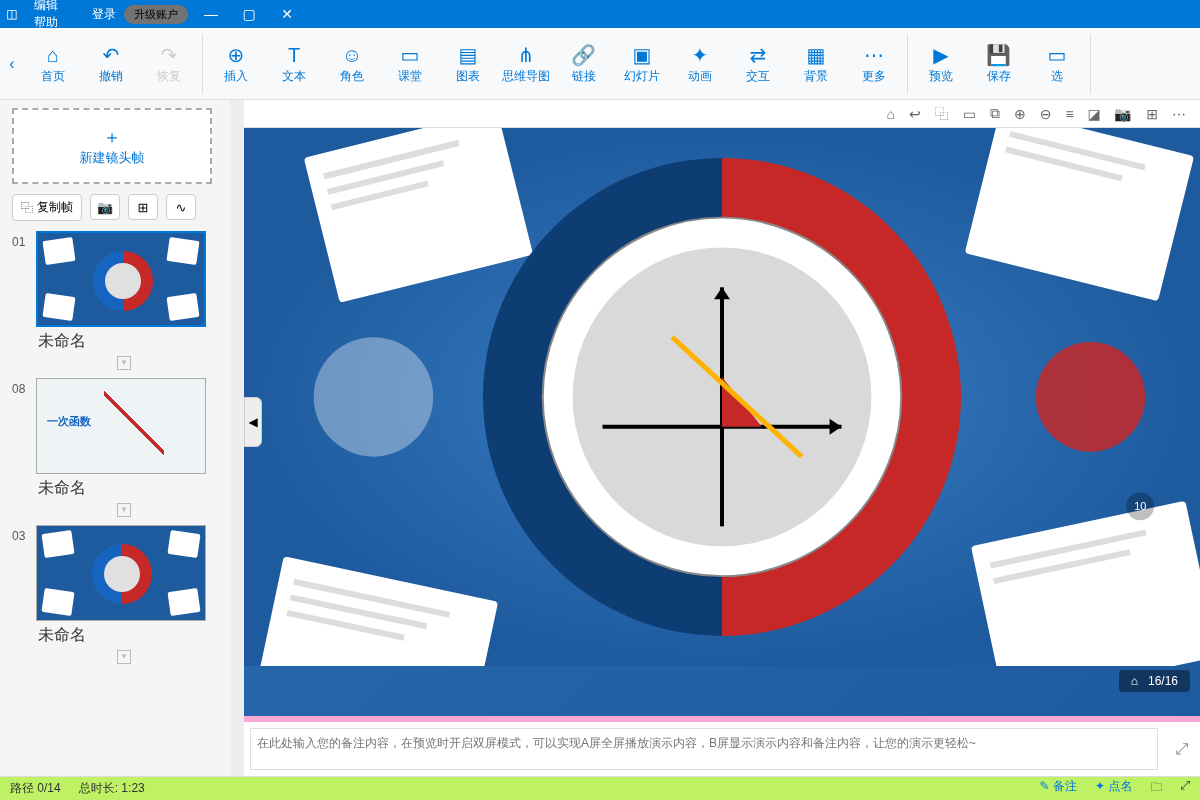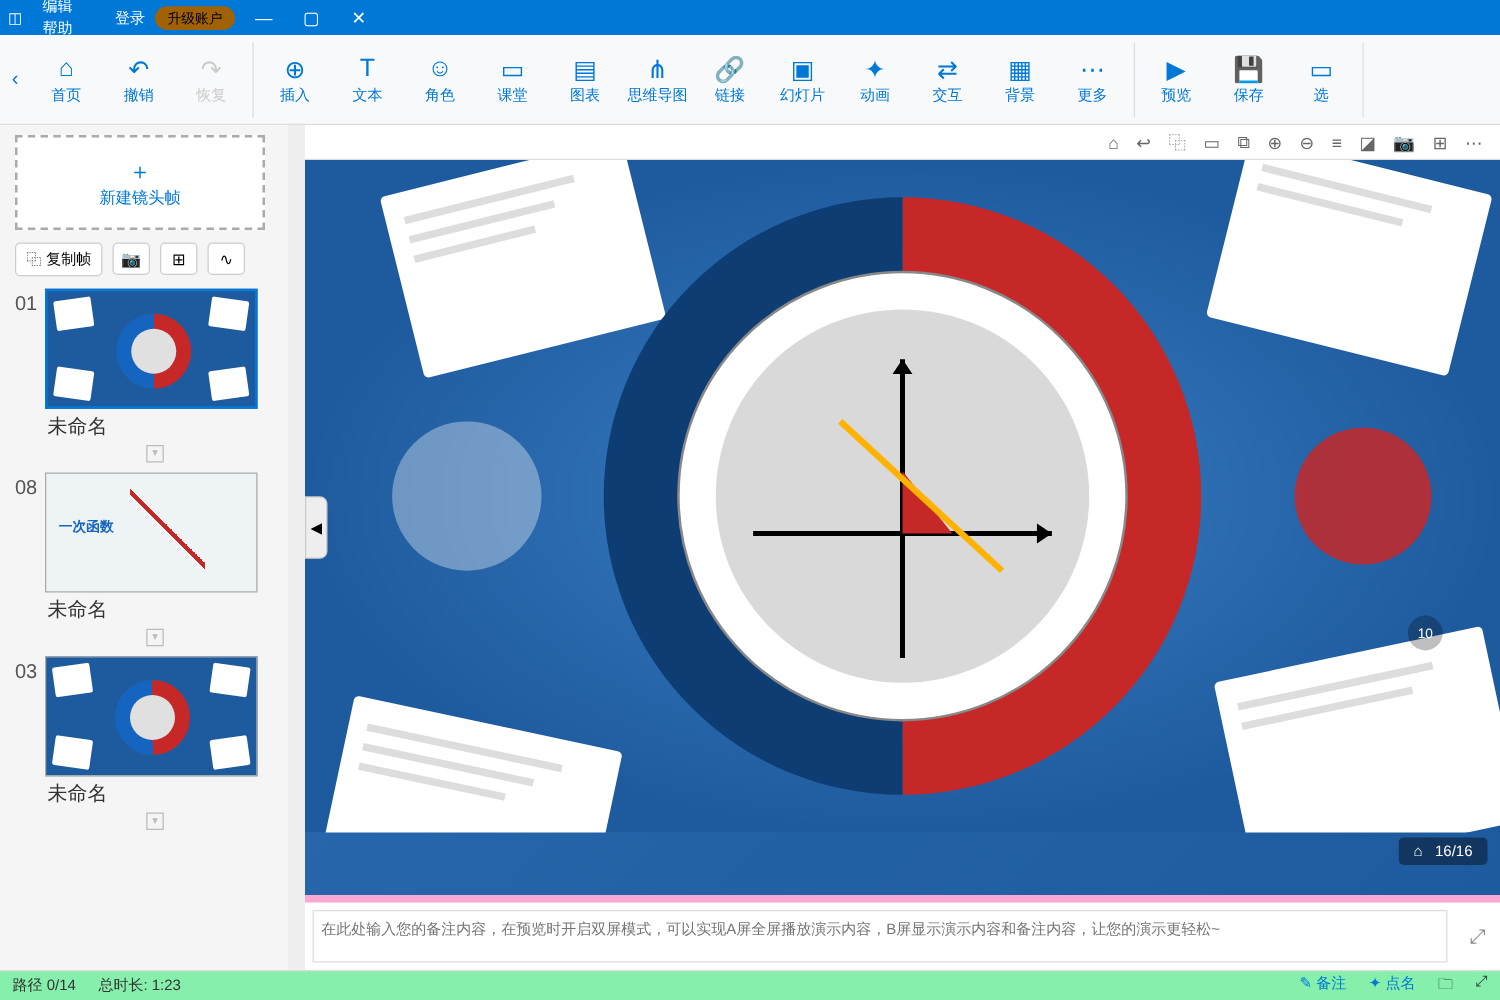--- a/index.html
+++ b/index.html
@@ -3,55 +3,55 @@
 <meta charset="utf-8">
 <style>
 *{margin:0;padding:0;box-sizing:border-box;font-family:"Microsoft YaHei",sans-serif;}
 body{width:1200px;height:800px;overflow:hidden;background:#fff;display:flex;flex-direction:column;}
 .titlebar{height:28px;background:#0078d7;display:flex;align-items:center;color:#fff;font-size:12px;}
 .titlebar .logo{width:24px;text-align:center;}
 .titlebar .menu{display:flex;flex-direction:column;}
 .titlebar .menu span{padding:0 10px;cursor:pointer;}
 .titlebar .title{flex:1;text-align:center;}
 .titlebar .right{display:flex;align-items:center;gap:8px;padding-right:8px;}
-.titlebar .upgrade{background:#a16207;color:#000;padding:2px 10px;border-radius:10px;font-size:11px;}
+.titlebar .upgrade{background:#737373;color:#000;padding:2px 10px;border-radius:10px;font-size:11px;}
 .titlebar .winbtn{width:30px;text-align:center;font-size:14px;}
 .toolbar{height:72px;background:#f8f9fa;border-bottom:1px solid #ddd;display:flex;align-items:center;padding:0 4px;}
 .toolbar .expand{width:16px;color:#0078d7;cursor:pointer;text-align:center;}
 .toolbar .group{display:flex;border-right:1px solid #ddd;padding:0 4px;height:60px;}
 .toolbar .btn{display:flex;flex-direction:column;align-items:center;justify-content:center;width:58px;cursor:pointer;color:#0078d7;}
 .toolbar .btn.disabled{color:#ccc;}
 .toolbar .btn .ico{font-size:20px;height:26px;display:flex;align-items:center;}
 .toolbar .btn .lbl{font-size:12px;}
 .workspace{flex:1;display:flex;min-height:0;}
 .sidebar{width:230px;background:#f5f5f5;display:flex;flex-direction:column;padding:8px 4px;gap:8px;overflow-y:auto;}
 .sidebar-inner{width:200px;margin-left:8px;display:flex;flex-direction:column;gap:8px;}
 .newframe{border:2px dashed #aaa;height:76px;display:flex;flex-direction:column;align-items:center;justify-content:center;color:#0078d7;font-size:13px;cursor:pointer;background:#fff;}
 .newframe .plus{font-size:18px;}
 .framecopy{display:flex;gap:8px;justify-content:flex-start;padding:2px 0;}
 .framecopy .cbtn{border:1px solid #ccc;border-radius:4px;padding:4px 8px;font-size:12px;cursor:pointer;background:#fff;display:flex;align-items:center;gap:4px;}
 .framecopy .cicon{border:1px solid #ccc;border-radius:4px;width:30px;height:26px;display:flex;align-items:center;justify-content:center;font-size:13px;cursor:pointer;background:#fff;}
 .slidewrap{display:flex;gap:6px;}
-.slidenum{font-size:16px;color:#555;width:18px;padding-top:4px;}
+.slidenum{font-size:12px;color:#555;width:18px;padding-top:4px;}
 .slidecol{display:flex;flex-direction:column;gap:4px;flex:1;}
 .thumb{width:170px;height:96px;border:1px solid #aaa;background:#1e5a9e;position:relative;overflow:hidden;}
 .thumb.selected{border:2px solid #0078d7;}
 .thumbname{font-size:16px;color:#333;padding-left:2px;}
 .marker{width:14px;height:14px;border:1px solid #bbb;margin:0 auto;font-size:9px;text-align:center;color:#bbb;}
 .scrollbar{width:14px;background:#eee;}
 .canvas-area{flex:1;display:flex;flex-direction:column;min-width:0;}
 .canvas-toolbar{height:28px;background:#fff;border-bottom:1px solid #ddd;display:flex;align-items:center;justify-content:flex-end;gap:14px;padding:0 14px;color:#666;font-size:14px;}
 .canvas-toolbar span{cursor:pointer;}
 .canvas{flex:1;background:linear-gradient(135deg,#2b6cb0,#1e5a9e);position:relative;overflow:hidden;}
 .collapse-handle{position:absolute;left:0;top:50%;transform:translateY(-50%);width:18px;height:50px;background:#eee;border:1px solid #ccc;border-radius:0 6px 6px 0;display:flex;align-items:center;justify-content:center;cursor:pointer;font-size:12px;z-index:10;}
 .nav-chip{position:absolute;right:10px;bottom:24px;background:rgba(0,0,0,.4);color:#fff;padding:4px 12px;border-radius:4px;font-size:12px;display:flex;align-items:center;gap:10px;}
 .notes{height:60px;border-top:6px solid #f9a8d4;display:flex;}
 .notes textarea{flex:1;border:1px solid #ddd;margin:6px;padding:6px;font-size:12px;color:#999;resize:none;}
 .notes .expbtn{width:36px;display:flex;align-items:center;justify-content:center;color:#888;cursor:pointer;}
-.statusbar{height:24px;background:#86efac;border-top:1px solid #ddd;display:flex;align-items:center;justify-content:space-between;font-size:12px;padding:0 10px;color:#333;}
+.statusbar{height:24px;background:#bef264;border-top:1px solid #ddd;display:flex;align-items:center;justify-content:space-between;font-size:12px;padding:0 10px;color:#333;}
 .statusbar .right{display:flex;gap:18px;}
 .statusbar .blue{color:#0078d7;}
 .thumb .ring{position:absolute;border-radius:50%;}
 .thumb .paper{position:absolute;background:#fff;border-radius:2px;}
 svg.big{position:absolute;inset:0;}
 </style>
 </head>
 <body>
 
 <div class="titlebar">

